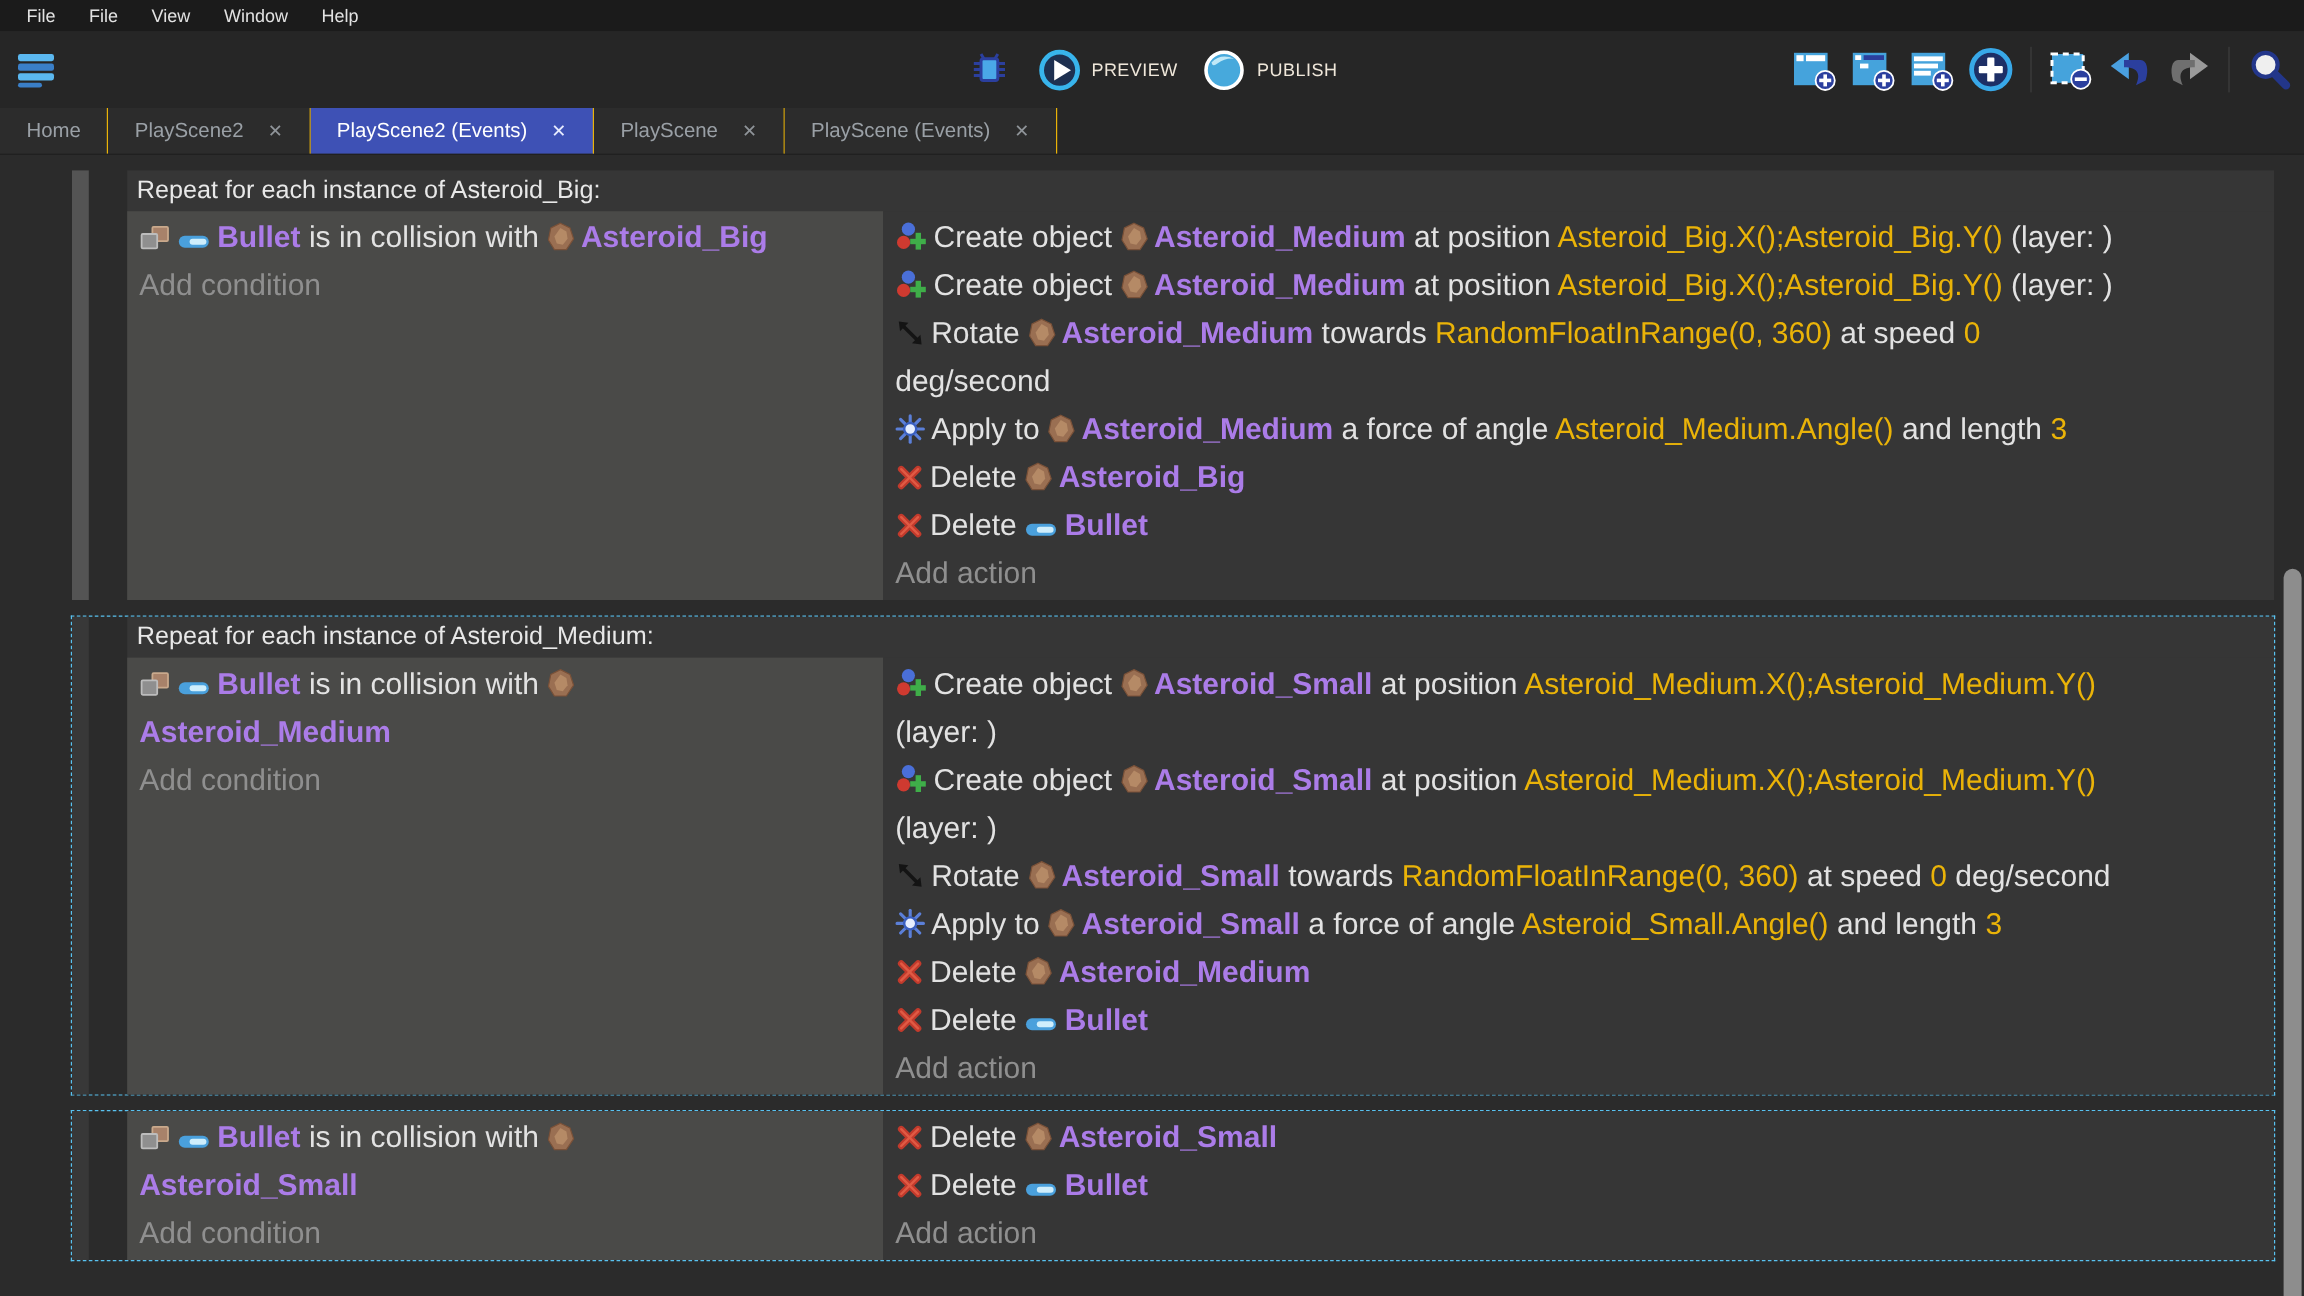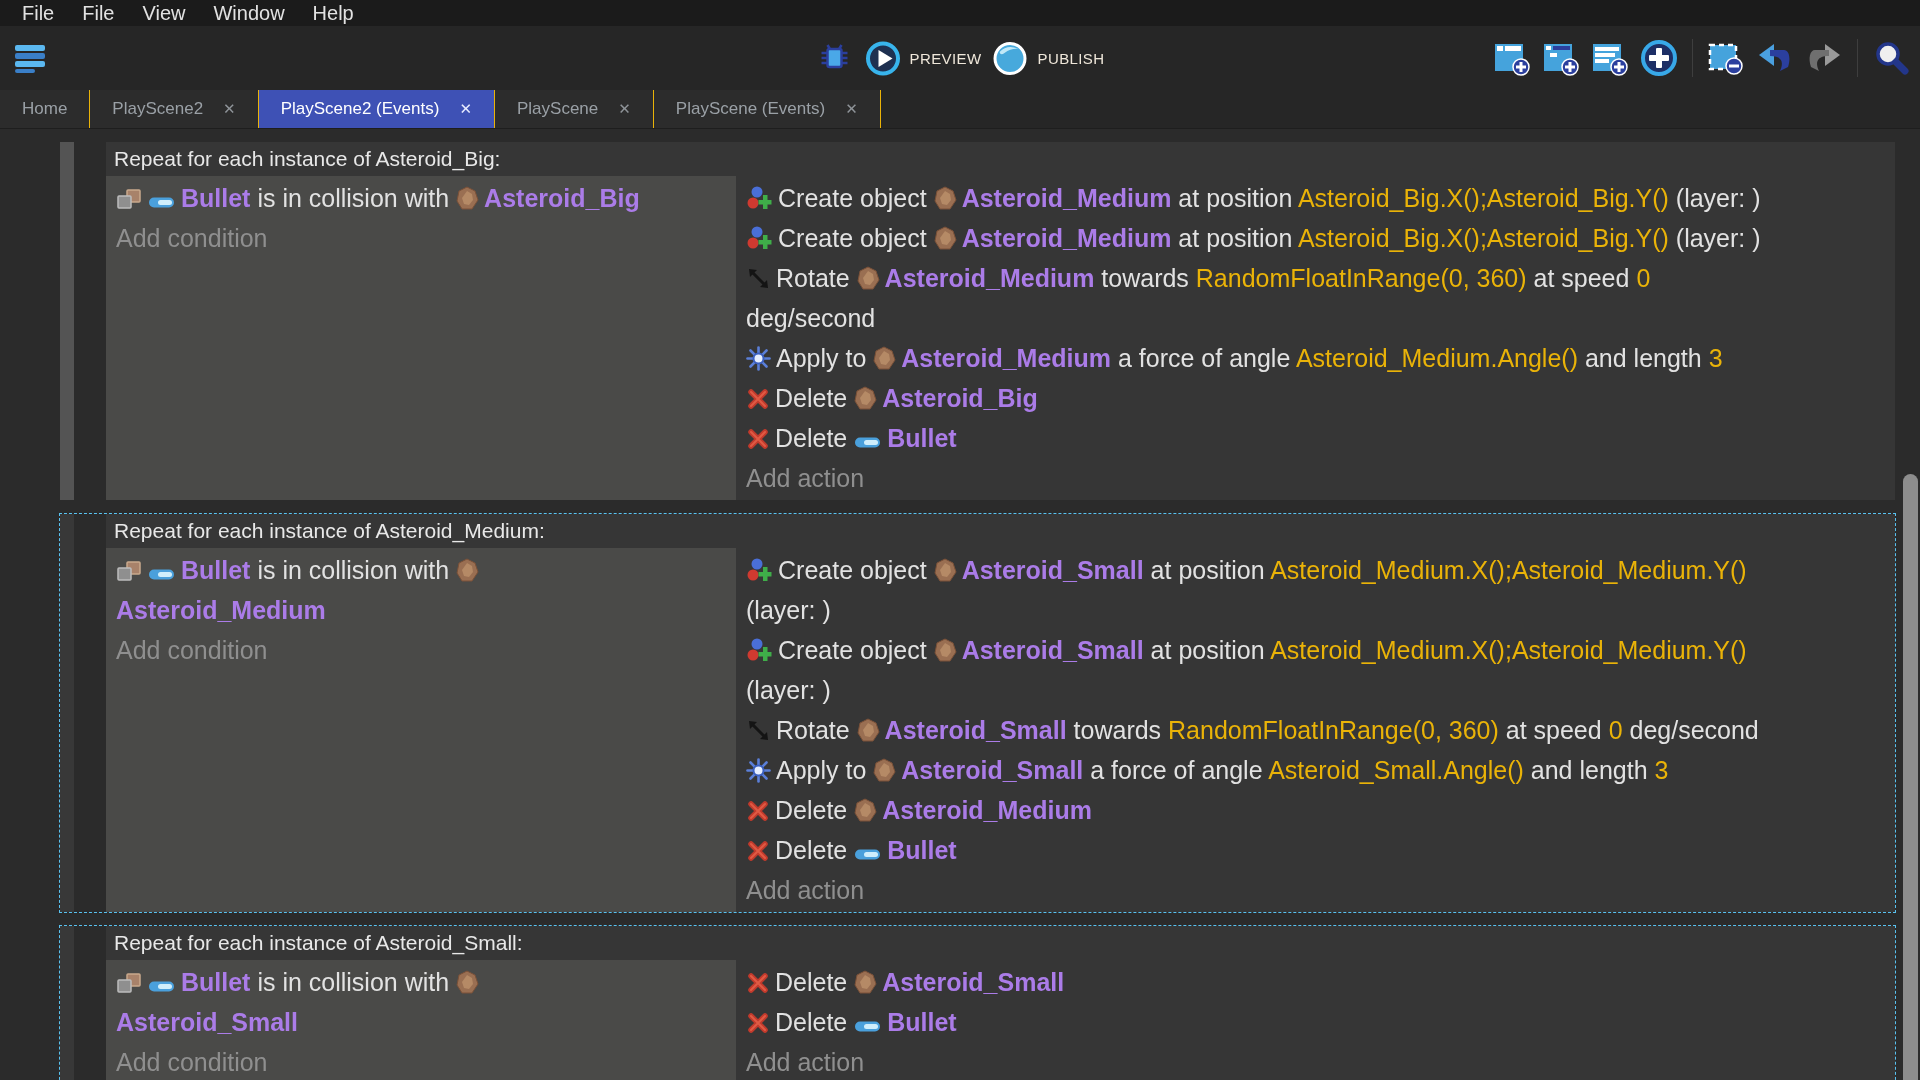--- a/index.html
+++ b/index.html
@@ -2,27 +2,27 @@
 <html><head>
 <meta charset="utf-8">
 <style>
   * { margin:0; padding:0; box-sizing:border-box; }
   html,body { width:1920px; height:1080px; overflow:hidden; background:#2b2b2b;
               font-family:"Liberation Sans", sans-serif; }
 
   
   .menubar { height:26px; background:#1b1b1b; display:flex; align-items:center;
              padding-left:10px; gap:4px; }
-  .menu-item { color:#e2e2e2; font-size:20px; padding:2px 12px; cursor:default; }
+  .menu-item { color:#e2e2e2; font-size:15px; padding:2px 12px; cursor:default; }
 
   
   .toolbar { position:relative; height:64px; background:#262626; }
   .logo { position:absolute; left:12px; top:14px; width:36px; height:36px; }
   .tb-center { position:absolute; left:50%; top:0; transform:translateX(-50%);
-               height:64px; display:flex; align-items:center; gap:10px; }
+               height:64px; display:flex; align-items:center; gap:20px; }
   .tb-right  { position:absolute; right:10px; top:0; height:64px;
                display:flex; align-items:center; gap:11px; }
   .tb-btn { display:flex; align-items:center; gap:8px; color:#efe7da;
             font-size:15px; letter-spacing:.4px; cursor:pointer; }
   .tb-icon { width:38px; height:38px; display:flex; align-items:center;
              justify-content:center; cursor:pointer; }
   .tb-sep { width:1px; height:38px; background:#3e3e3e; margin:0 3px; }
 
   
   .tabbar { height:39px; background:#262626; display:flex; align-items:stretch;
@@ -361,21 +361,20 @@
                     <rect x="10" y="6" width="14" height="5" rx="2.5" fill="#cfeefc"></rect>
                   </svg></span><span class="seg-object">Bullet</span></div>
               <div class="line"><span class="seg-muted">Add action</span></div>
             </div>
           </div>
         </div>
       </div>
       <div class="event-row selected">
         <div class="event-handle"></div>
         <div class="event-body">
-          <div class="event-header">Repeat for each instance of Asteroid_Small:</div>
           <div class="event-content">
             <div class="cond-cell">
               <div class="line"><span class="inline-icon"><svg width="27" height="23" viewBox="0 0 27 23">
                     <rect x="11" y="2" width="13" height="12" rx="1" fill="#a8826a" stroke="#c9a98c" stroke-width="1.5"></rect>
                     <rect x="2" y="8" width="13" height="12" rx="1" fill="#8f8f8f" stroke="#bdbdbd" stroke-width="1.5"></rect>
                   </svg></span><span class="inline-icon"><svg width="28" height="17" viewBox="0 0 28 17">
                     <rect x="1" y="3.5" width="25" height="10" rx="5" fill="#4aa0dc"></rect>
                     <rect x="10" y="6" width="14" height="5" rx="2.5" fill="#cfeefc"></rect>
                   </svg></span><span class="seg-object">Bullet</span><span class="seg-plain"> is in collision with </span><span class="inline-icon"><svg width="23" height="25" viewBox="0 0 23 25">
                     <polygon points="11,1 19,5 22,14 16,23 6,23 1,15 3,5" fill="#9a6f52" stroke="#7a5138" stroke-width="1"></polygon>

